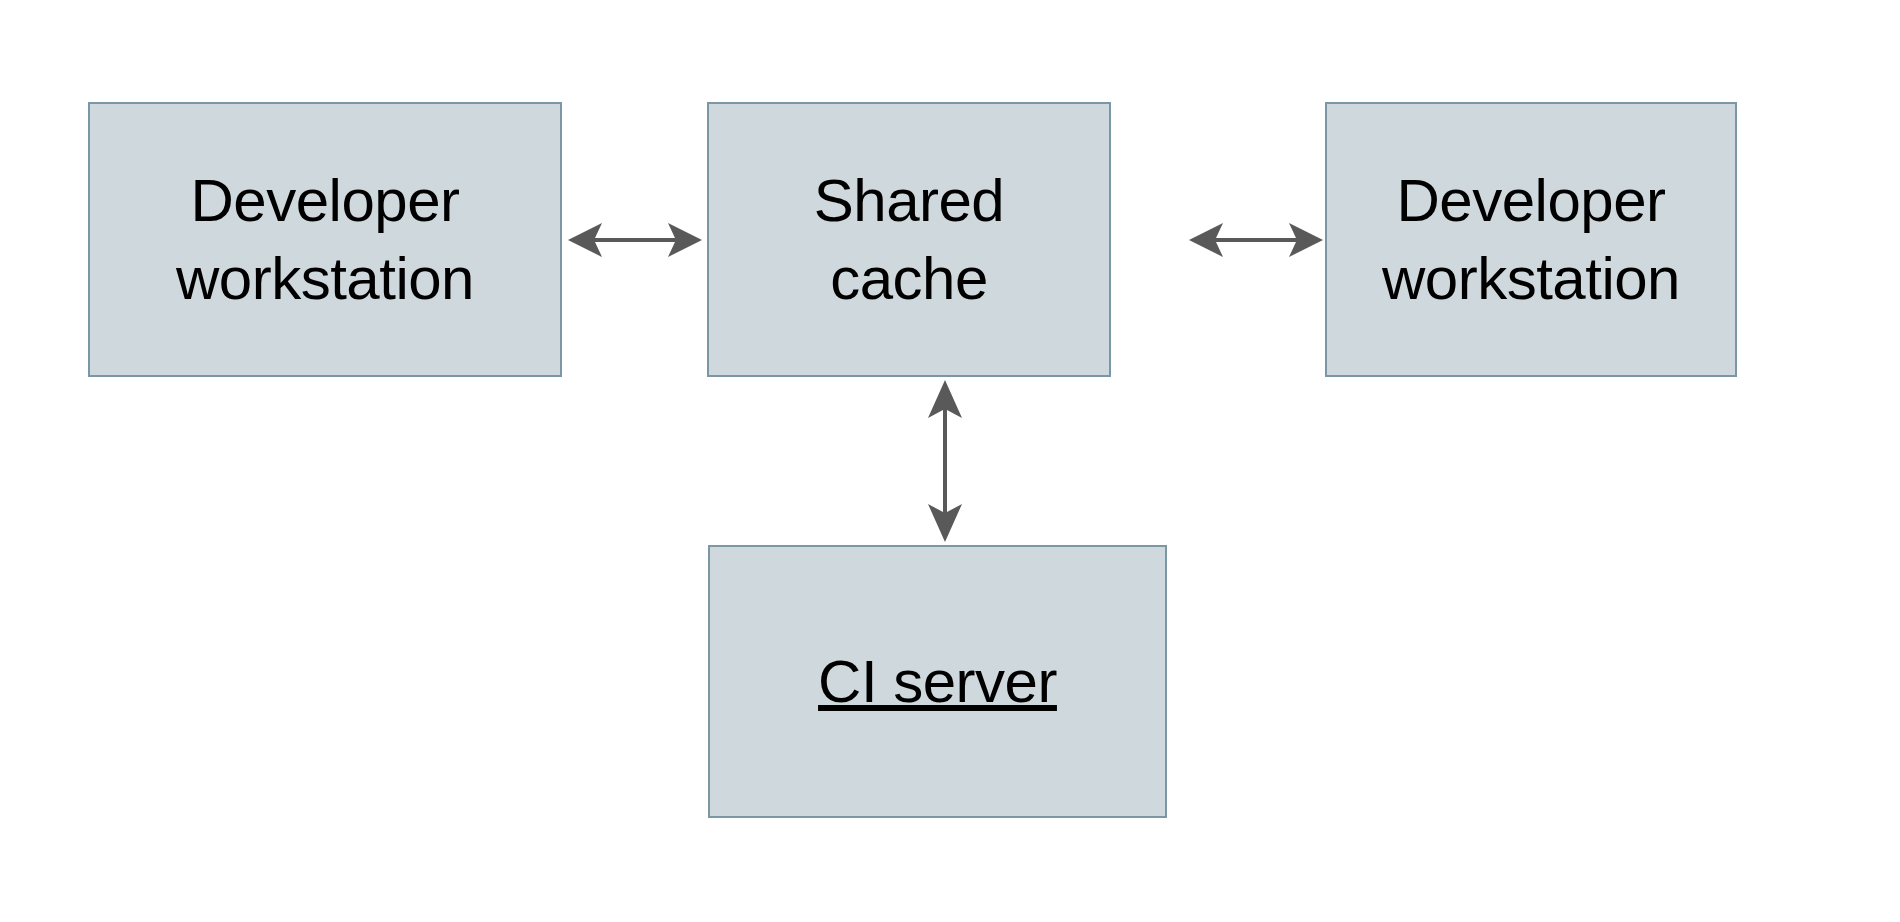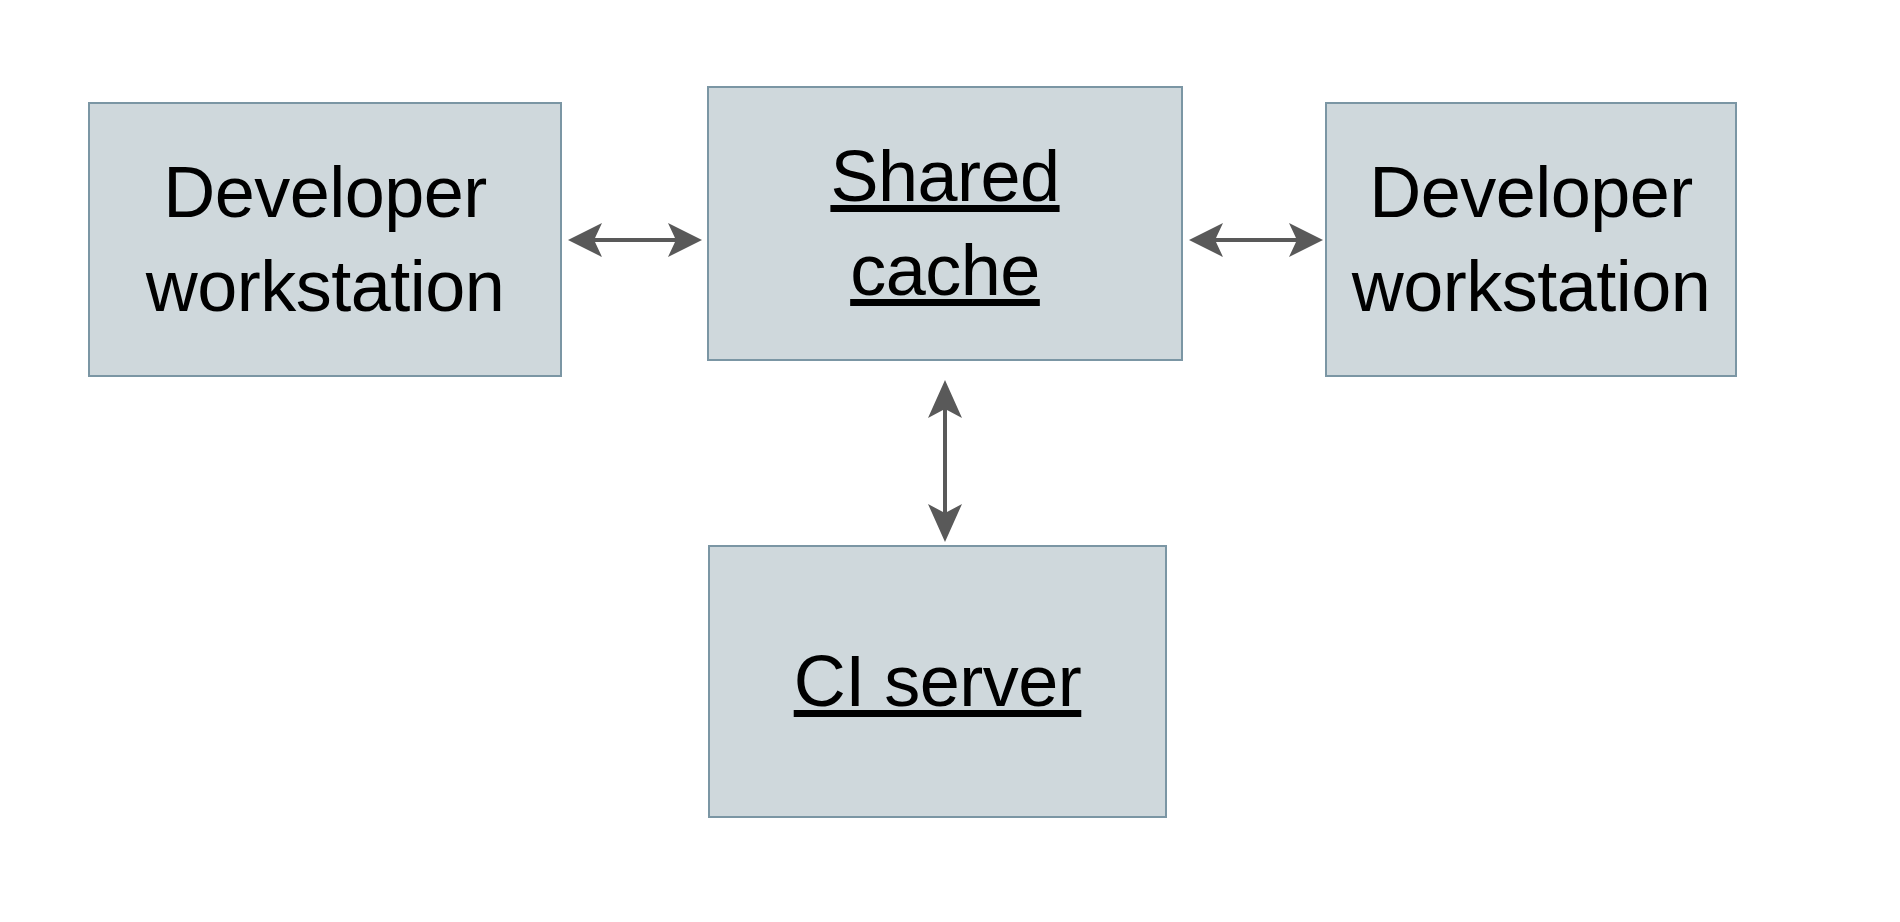--- a/index.html
+++ b/index.html
@@ -23,21 +23,21 @@
     box-sizing: border-box;
     background: #cfd8dc;
     border: 2px solid #7b96a4;
     display: flex;
     align-items: center;
     justify-content: center;
     text-align: center;
   }
   .node-label {
     font-family: "Liberation Sans", sans-serif;
-    font-size: 72px;
+    font-size: 60px;
     line-height: 1.30;
     color: #000000;
     letter-spacing: -0.5px;
     font-weight: 400;
     white-space: pre-line;
     padding: 0 10px;
   }
   .edge {
     position: absolute;
     pointer-events: none;
@@ -50,21 +50,21 @@
 </head>
 <body>
 
 <div id="canvas">
 
   <div class="node" style="left:88px; top:102px; width:474px; height:275px;">
     <div class="node-label">Developer
 workstation</div>
   </div>
 
-  <div class="node" style="left:707px; top:86px; width:476px; height:275px;text-decoration:underline;">
+  <div class="node" style="left:707px; top:102px; width:404px; height:275px;">
     <div class="node-label">Shared
 cache</div>
   </div>
 
   <div class="node" style="left:1325px; top:102px; width:412px; height:275px;">
     <div class="node-label">Developer
 workstation</div>
   </div>
 
   <div class="node" style="left:708px; top:545px; width:459px; height:273px;text-decoration:underline;">

